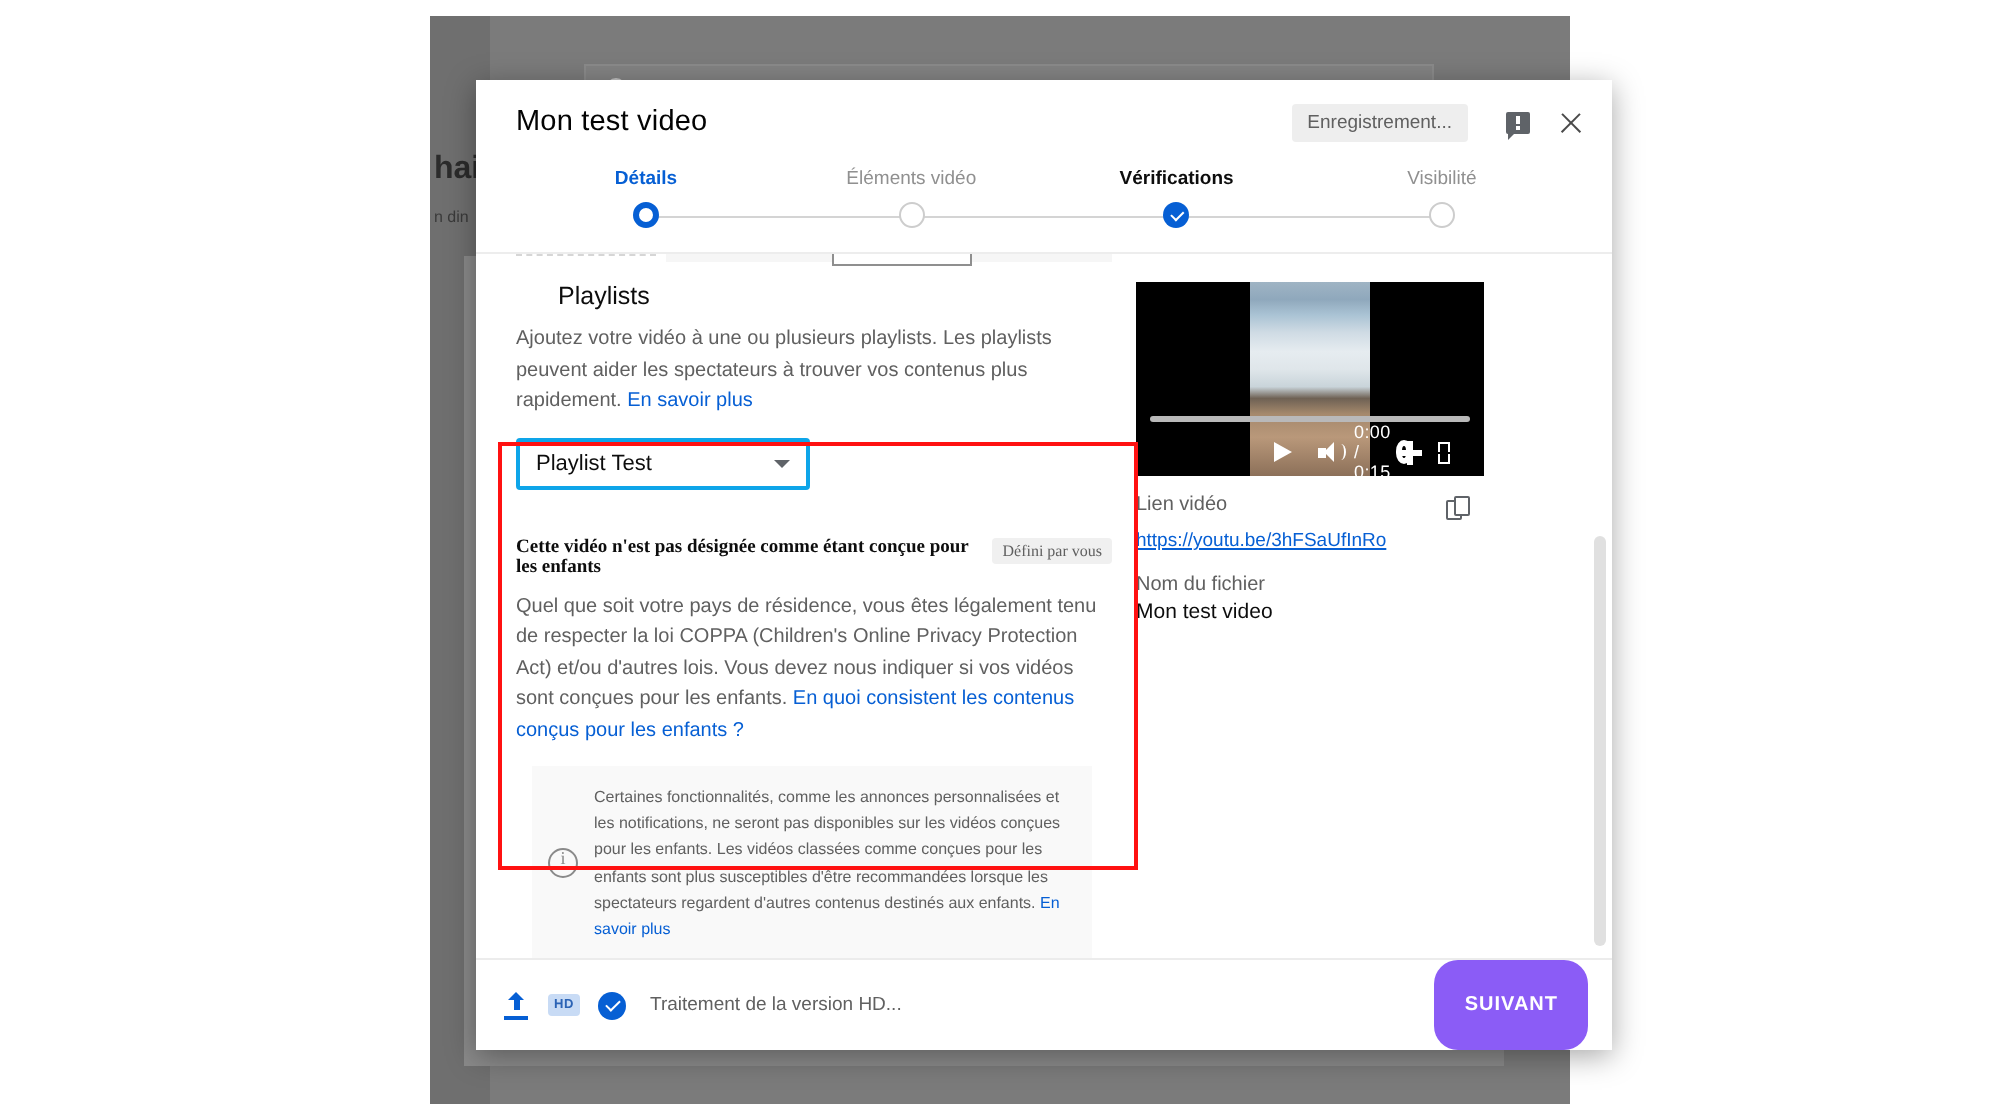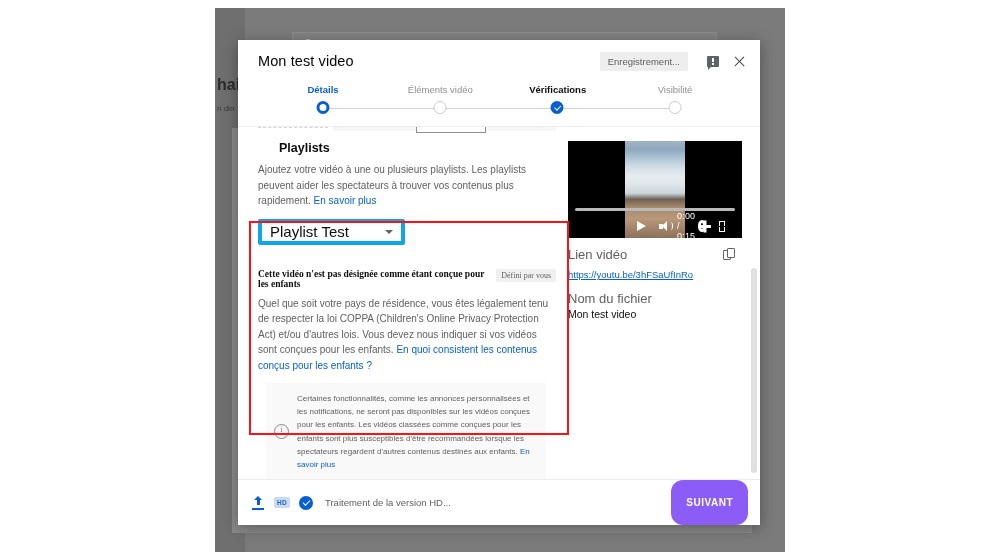--- a/index.html
+++ b/index.html
@@ -44,21 +44,21 @@
   }
   .bg-search-ph { margin-left: 10px; font-size: 10.5px; color: #d6d6d6; }
   .bg-card {
     position: absolute; left: 17px; top: 120px; width: 520px; height: 405px;
     background: #8a8a8a;
   }
 
   
   .modal {
     position: absolute; left: 238px; top: 40px;
-    width: 522px; height: 485px;
+    width: 568px; height: 485px;
     background: #ffffff;
     box-shadow: 0 3px 14px rgba(0,0,0,.35);
     display: flex; flex-direction: column;
     overflow: hidden;
   }
 
   
   .modal-head {
     height: 42px; flex: 0 0 42px; display: flex; align-items: center;
     padding: 0 10px 0 20px; box-sizing: border-box;
@@ -139,28 +139,28 @@
   .clipped-row {
     position: absolute; left: 0; top: 0; width: 100%; height: 8px; overflow: hidden;
   }
   .clip-a { position: absolute; left: 20px; top: 0; width: 70px; height: 3px;
             border-top: 1px dashed #d6d6d6; }
   .clip-b { position: absolute; left: 95px; top: 0; width: 200px; height: 4px; background: #f6f6f6; }
   .clip-c { position: absolute; left: 178px; top: 0; width: 68px; height: 5px;
             border: 1px solid #8f8f8f; border-top: none; background: #fff; }
   .clip-d { position: absolute; left: 250px; top: 0; width: 68px; height: 4px; background: #f6f6f6; }
 
-  h3.sec-title { font-size: 12.5px; color: #0d0d0d; margin: 0 0 7px 0; font-weight: bold; padding-left: 21px; }
+  h3.sec-title { font-size: 12.5px; color: #0d0d0d; margin: 0 0 7px 0; font-weight: normal; padding-left: 21px; }
   p.sec-desc { font-size: 10px; color: #606060; margin: 0 0 10px 0; line-height: 1.55; }
   a.link { color: #065fd4; text-decoration: none; }
 
   .select-box {
-    width: 147px; height: 26px; border: 4px solid #0ea5e9; border-radius: 2px;
+    width: 147px; height: 26px; border: 2px solid #0ea5e9; border-radius: 2px;
     display: flex; align-items: center; padding: 0 8px; box-sizing: border-box;
-    font-size: 15px; color: #0d0d0d; background: #fff;
+    font-size: 11px; color: #0d0d0d; background: #fff;
   }
   .select-box .caret {
     margin-left: auto; width: 0; height: 0;
     border-left: 4px solid transparent; border-right: 4px solid transparent;
     border-top: 4px solid #5f6368;
   }
 
   
   .highlight-box {
     position: absolute; left: 249px; top: 221px; width: 320px; height: 214px;
@@ -241,21 +241,21 @@
   .pv-fs { margin-left: 13px; width: 12px; height: 11px; position: relative; }
   .pv-fs span {
     position: absolute; width: 4px; height: 4px;
   }
   .pv-fs span:nth-child(1){ left:0; top:0; border-left:1.5px solid #fff; border-top:1.5px solid #fff;}
   .pv-fs span:nth-child(2){ right:0; top:0; border-right:1.5px solid #fff; border-top:1.5px solid #fff;}
   .pv-fs span:nth-child(3){ left:0; bottom:0; border-left:1.5px solid #fff; border-bottom:1.5px solid #fff;}
   .pv-fs span:nth-child(4){ right:0; bottom:0; border-right:1.5px solid #fff; border-bottom:1.5px solid #fff;}
 
   .meta-block { width: 174px; padding: 9px 0 10px 0; position: relative; }
-  .meta-label { font-size: 13px; color: #606060; margin-bottom: 2px; }
+  .meta-label { font-size: 10px; color: #606060; margin-bottom: 2px; }
   .meta-link { font-size: 9.5px; color: #065fd4; }
   .meta-value { font-size: 10.5px; color: #0d0d0d; }
   .meta-gap { height: 9px; }
   .copy-icon {
     position: absolute; right: 6px; top: 10px; width: 13px; height: 14px;
   }
   .copy-icon::before {
     content: ""; position: absolute; left: 0; top: 2px; width: 8px; height: 10px;
     border: 1.3px solid #5f6368; box-sizing: border-box; border-radius: 1px;
   }

